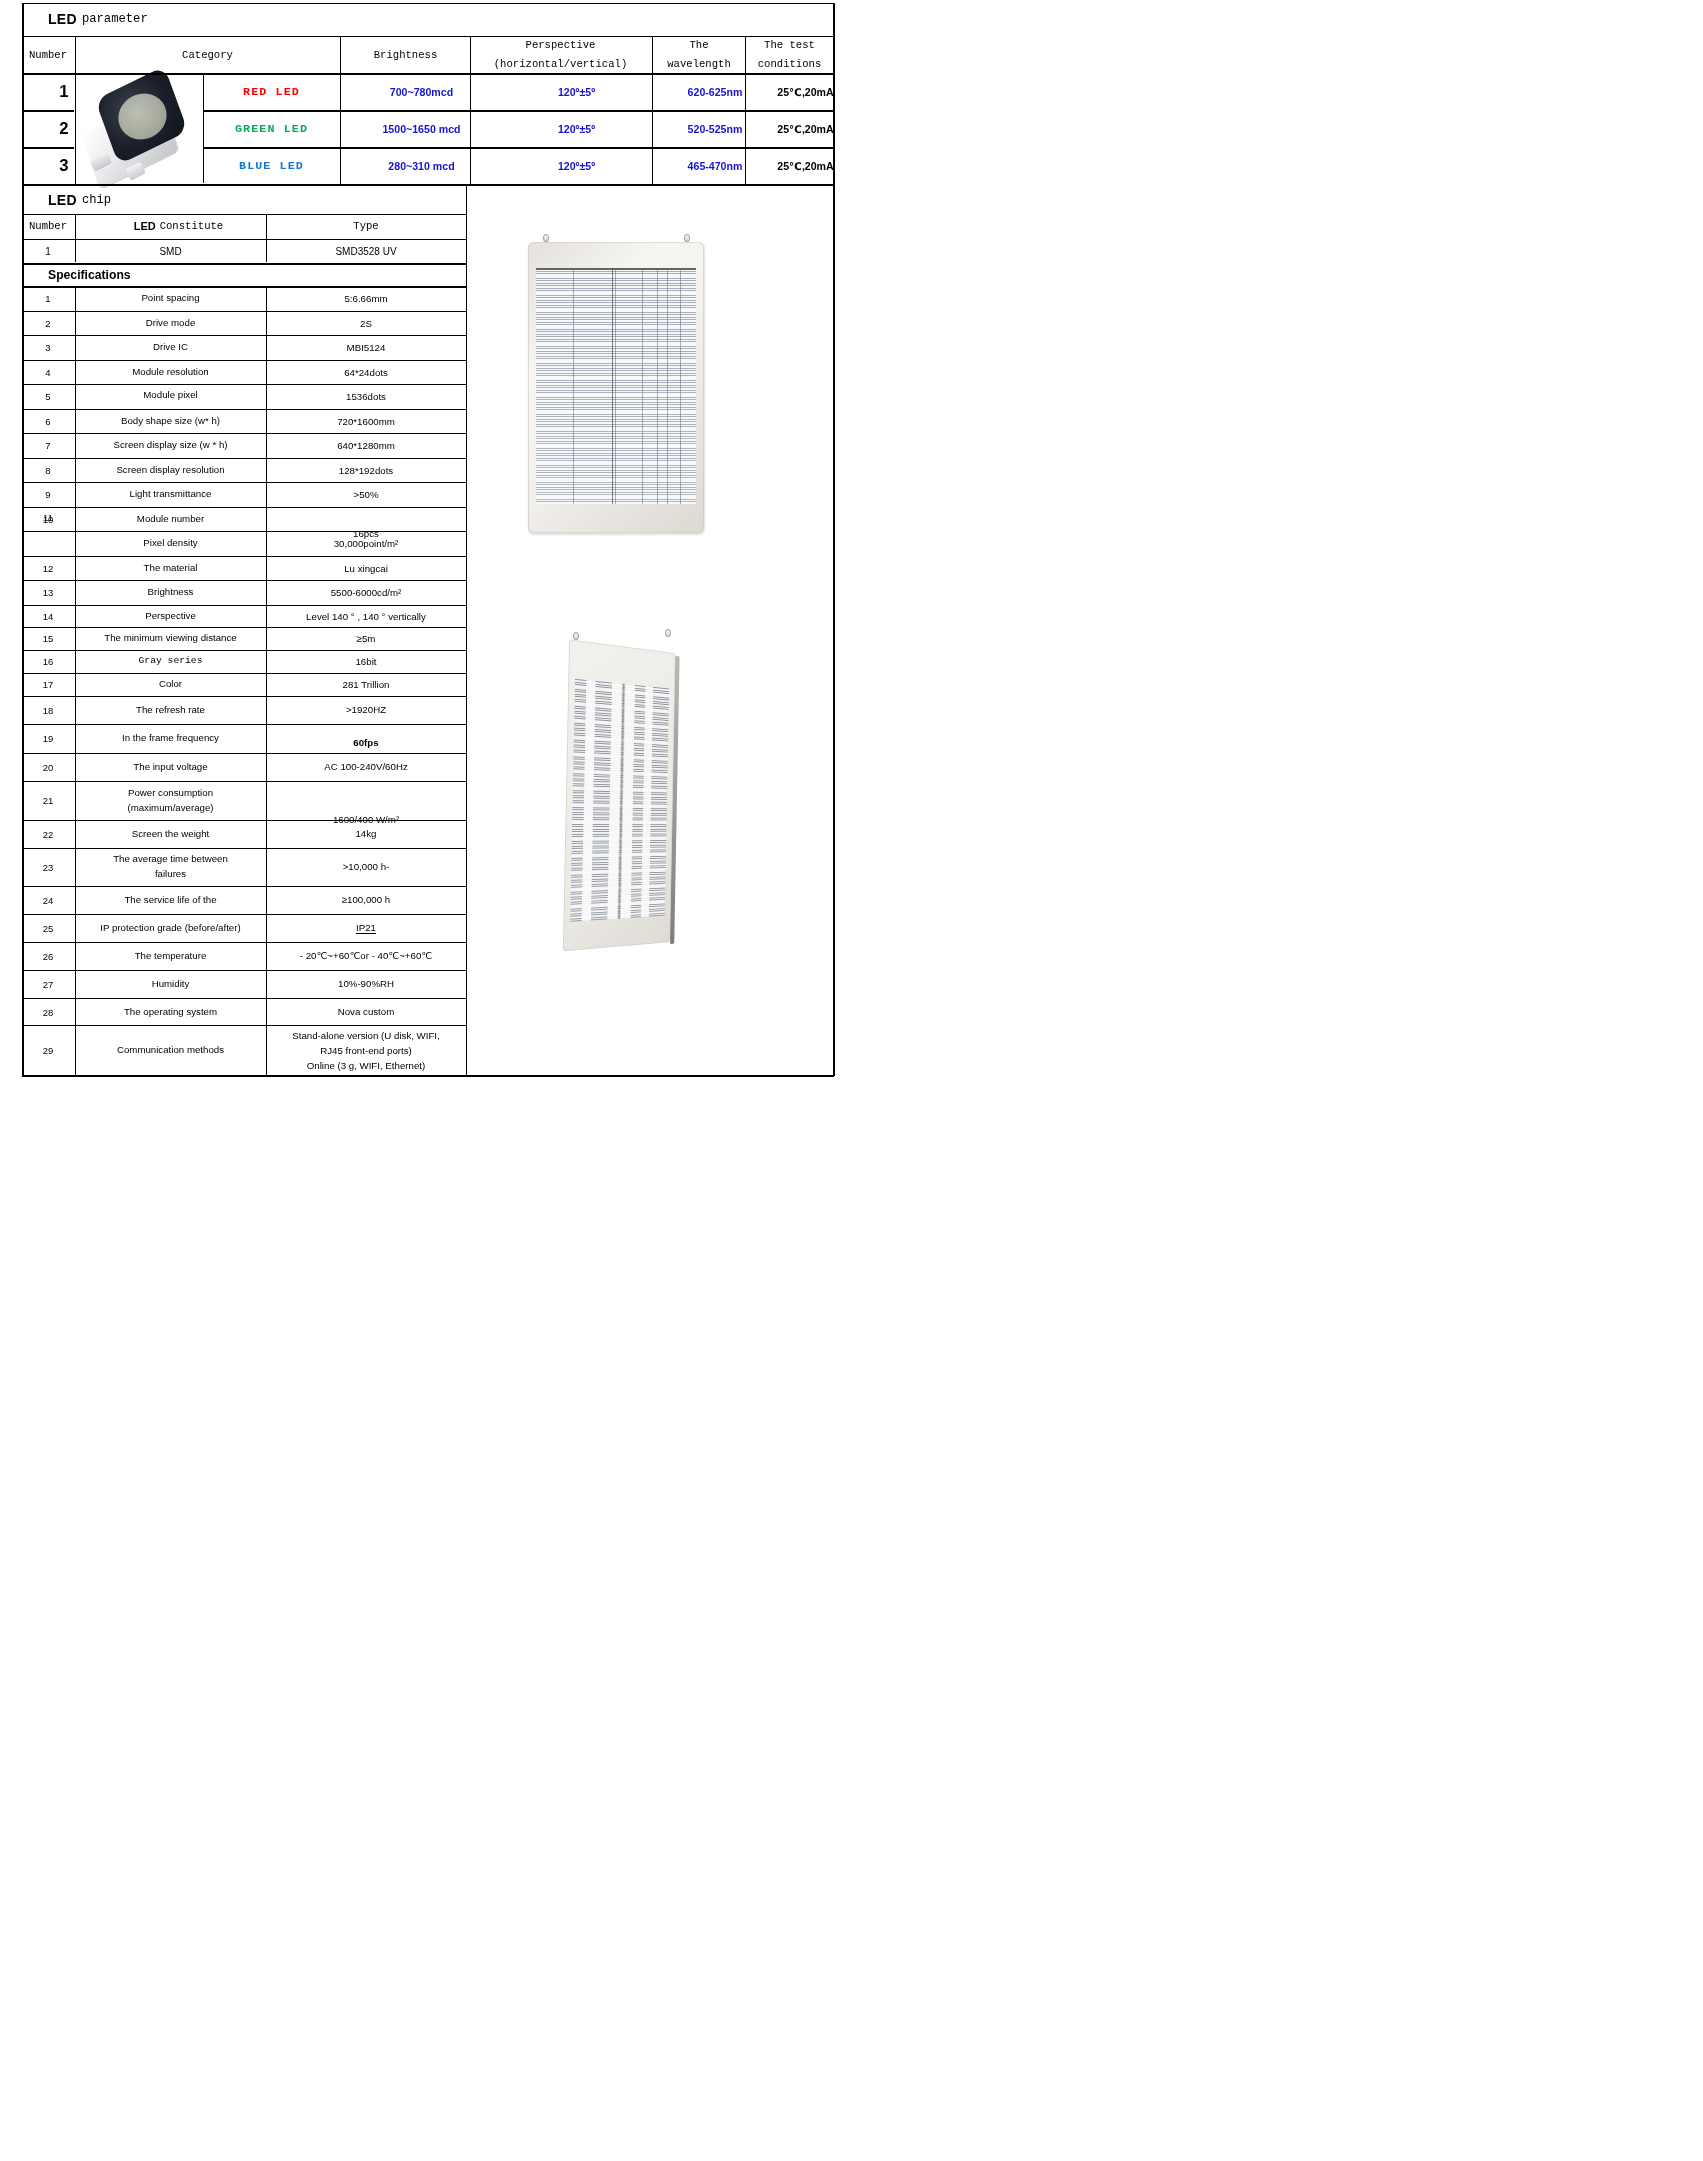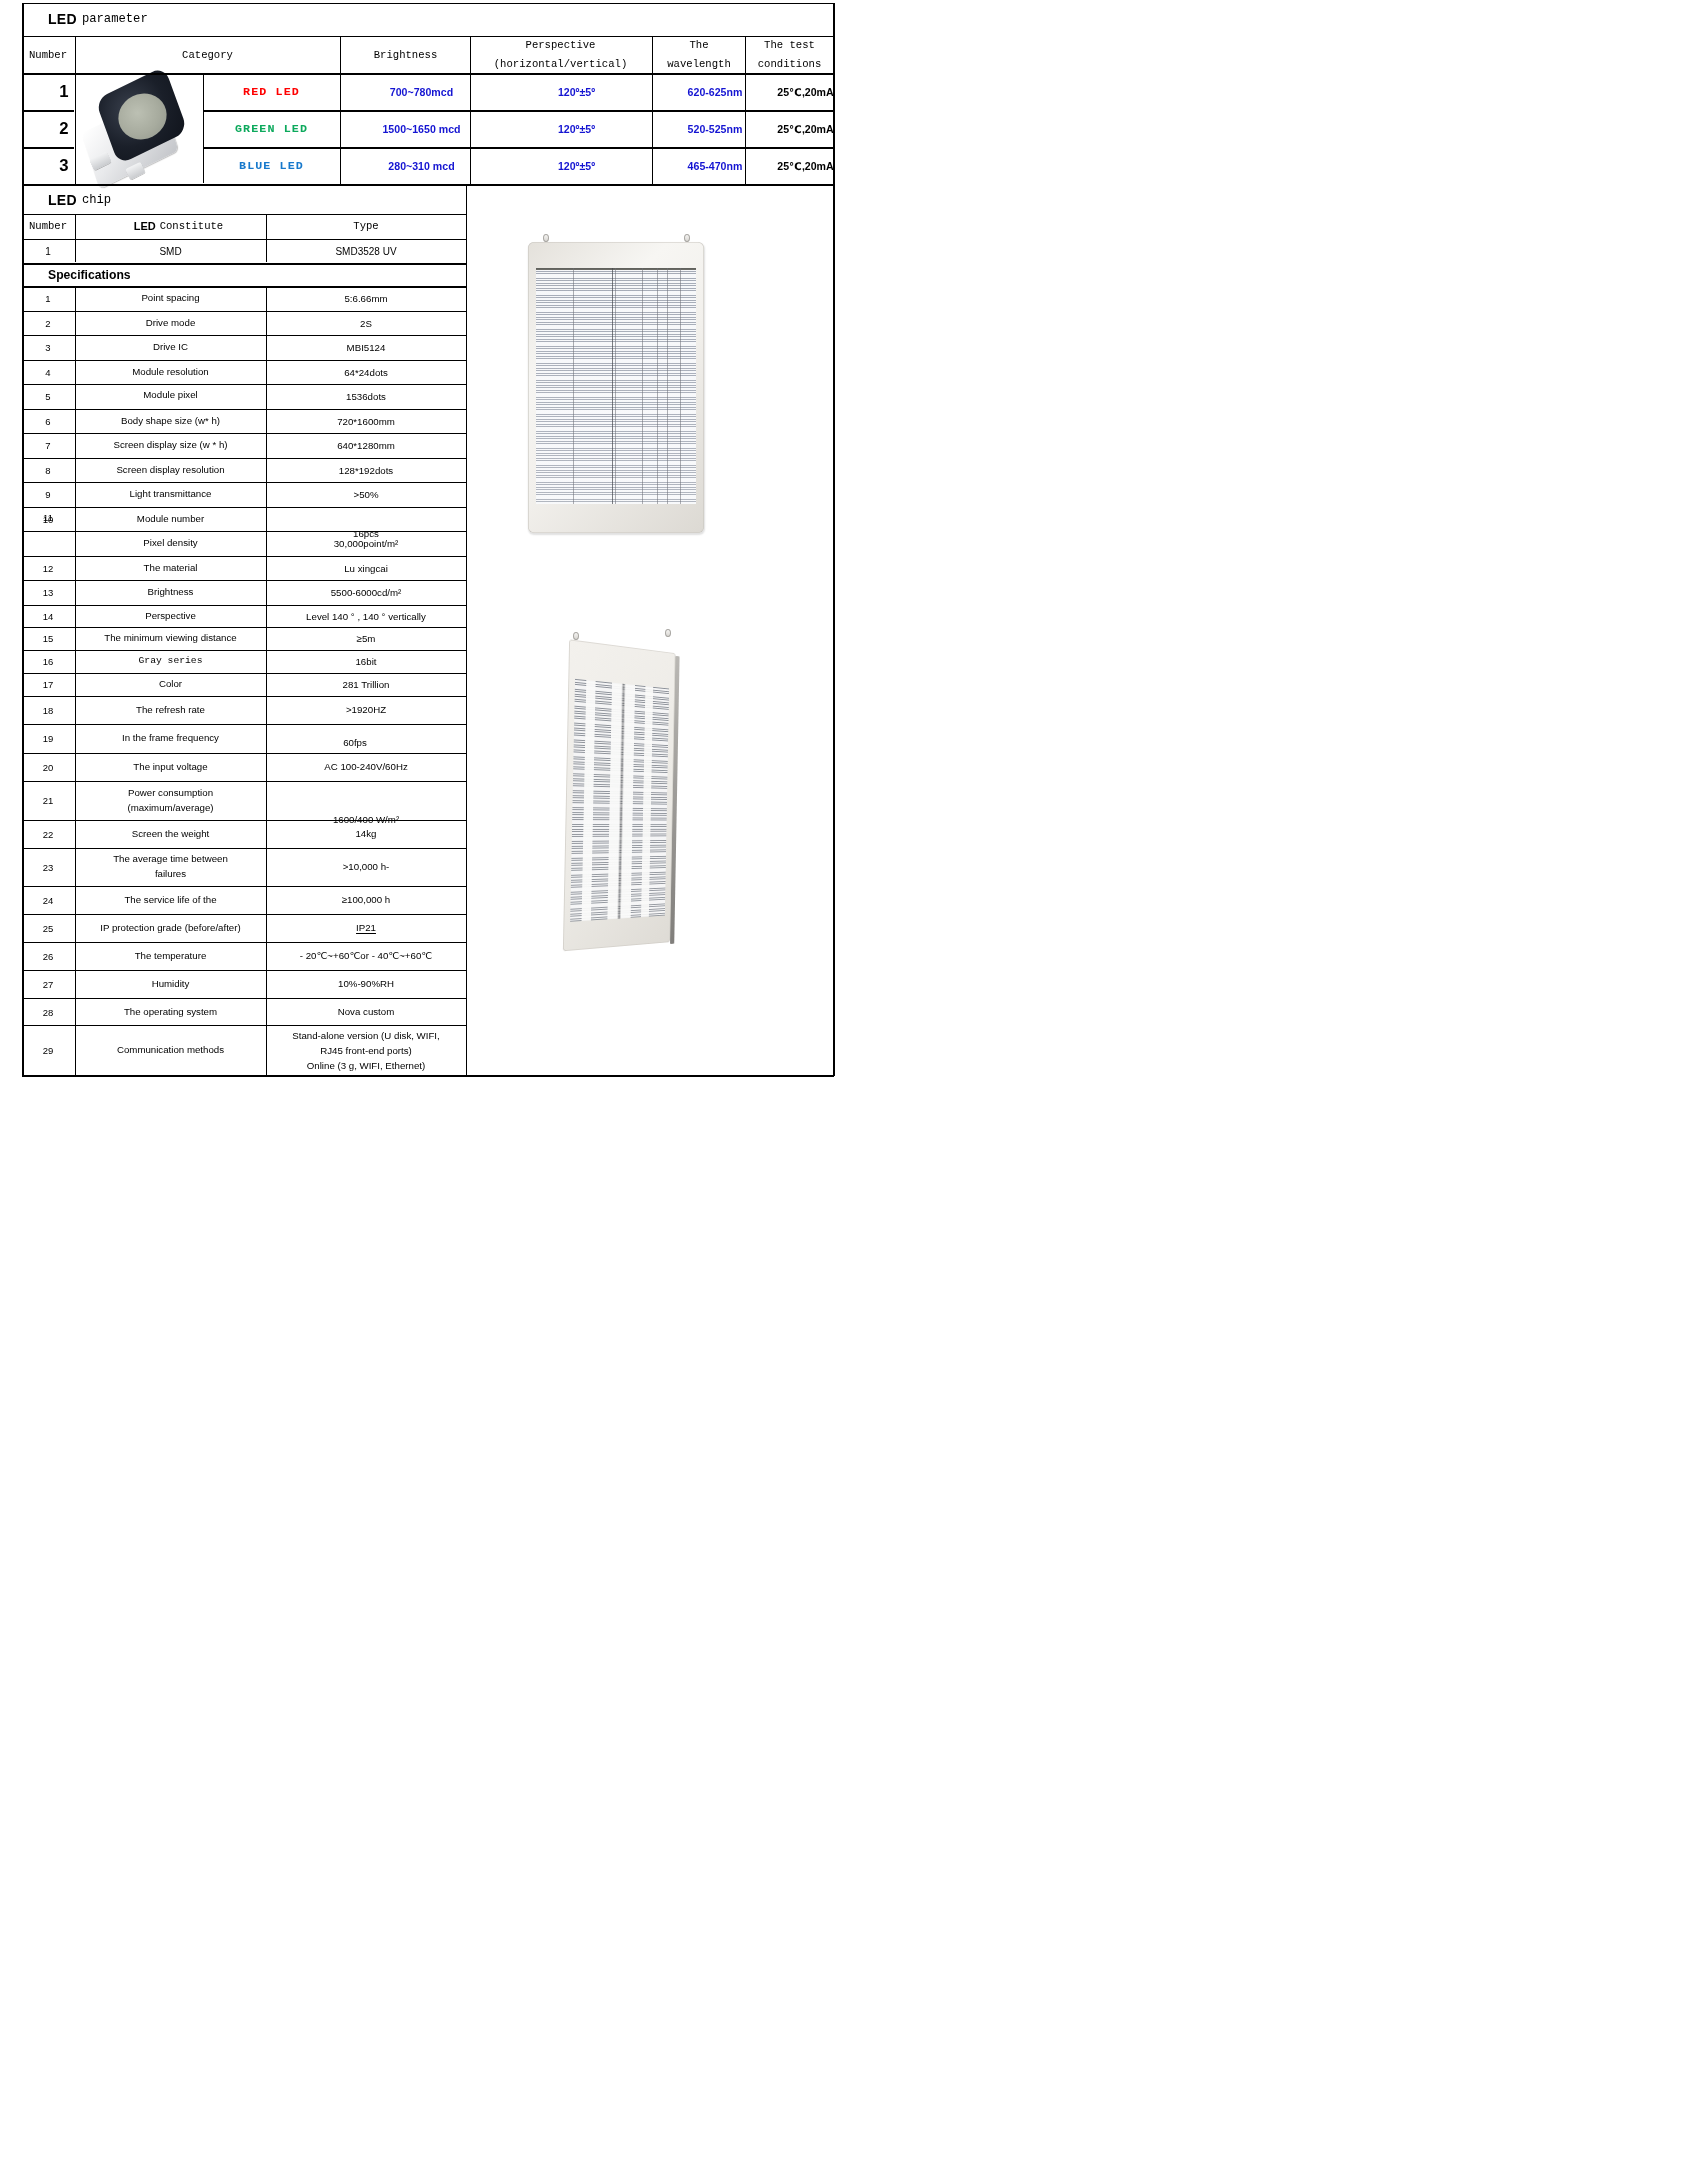--- a/index.html
+++ b/index.html
@@ -184,21 +184,21 @@
       <div class="cell spec-lab" style="left: 75px; top: 650px; width: 191px; height: 23px; font-family: Liberation Mono, monospace;">Gray series</div>
       <div class="cell spec-val" style="left: 266px; top: 650px; width: 200px; height: 23px;">16bit</div>
       <div class="cell spec-num" style="left: 22px; top: 673px; width: 52px; height: 23px;">17</div>
       <div class="cell spec-lab" style="left: 75px; top: 673px; width: 191px; height: 23px;">Color</div>
       <div class="cell spec-val" style="left: 266px; top: 673px; width: 200px; height: 23px;">281 Trillion</div>
       <div class="cell spec-num" style="left: 22px; top: 696px; width: 52px; height: 28px;">18</div>
       <div class="cell spec-lab" style="left: 75px; top: 696px; width: 191px; height: 28px;">The refresh rate</div>
       <div class="cell spec-val" style="left: 266px; top: 696px; width: 200px; height: 28px;">&gt;1920HZ</div>
       <div class="cell spec-num" style="left: 22px; top: 724px; width: 52px; height: 28px;">19</div>
       <div class="cell spec-lab" style="left: 75px; top: 724px; width: 191px; height: 28px;">In the frame frequency</div>
-      <div class="cell spec-val" style="left: 255px; top: 724px; width: 200px; height: 37px;">60fps</div>
+      <div class="cell spec-val" style="left: 266px; top: 724px; width: 200px; height: 37px; font-weight: bold;">60fps</div>
       <div class="cell spec-num" style="left: 22px; top: 753px; width: 52px; height: 28px;">20</div>
       <div class="cell spec-lab" style="left: 75px; top: 753px; width: 191px; height: 28px;">The input voltage</div>
       <div class="cell spec-val" style="left: 266px; top: 753px; width: 200px; height: 28px;">AC 100-240V/60Hz</div>
       <div class="cell spec-num" style="left: 22px; top: 781px; width: 52px; height: 39px;">21</div>
       <div class="cell spec-lab" style="left: 75px; top: 781px; width: 191px; height: 39px;">Power consumption
 (maximum/average)</div>
       <div class="cell spec-val" style="left: 266px; top: 781px; width: 200px; height: 39px; margin-top: 19px;">1600/400 W/m²</div>
       <div class="cell spec-num" style="left: 22px; top: 820px; width: 52px; height: 28px;">22</div>
       <div class="cell spec-lab" style="left: 75px; top: 820px; width: 191px; height: 28px;">Screen the weight</div>
       <div class="cell spec-val" style="left: 266px; top: 820px; width: 200px; height: 28px;">14kg</div>

